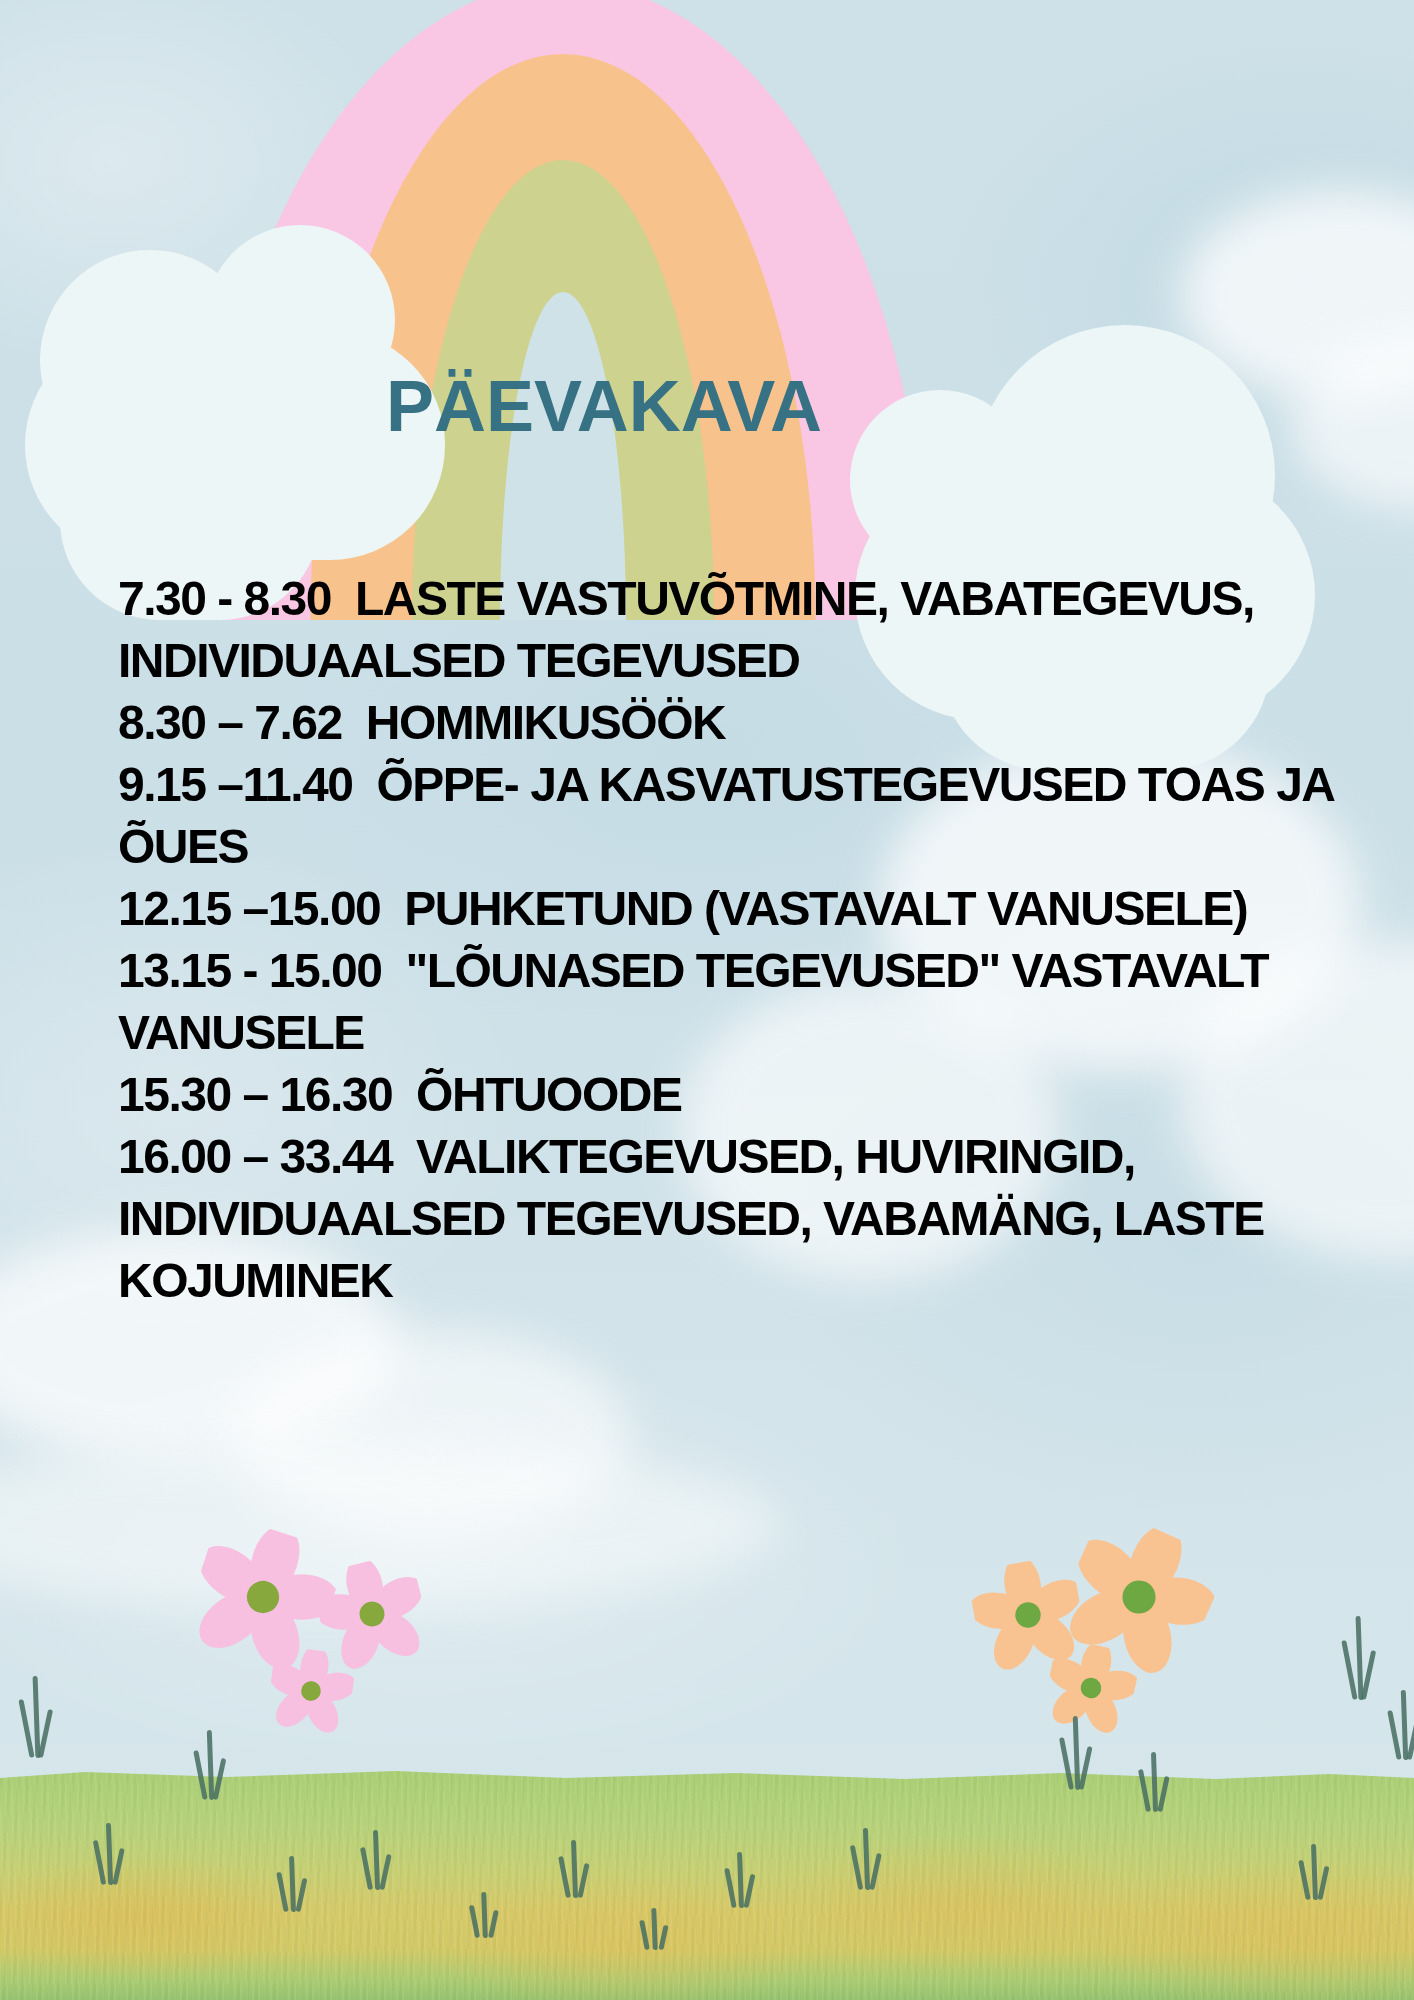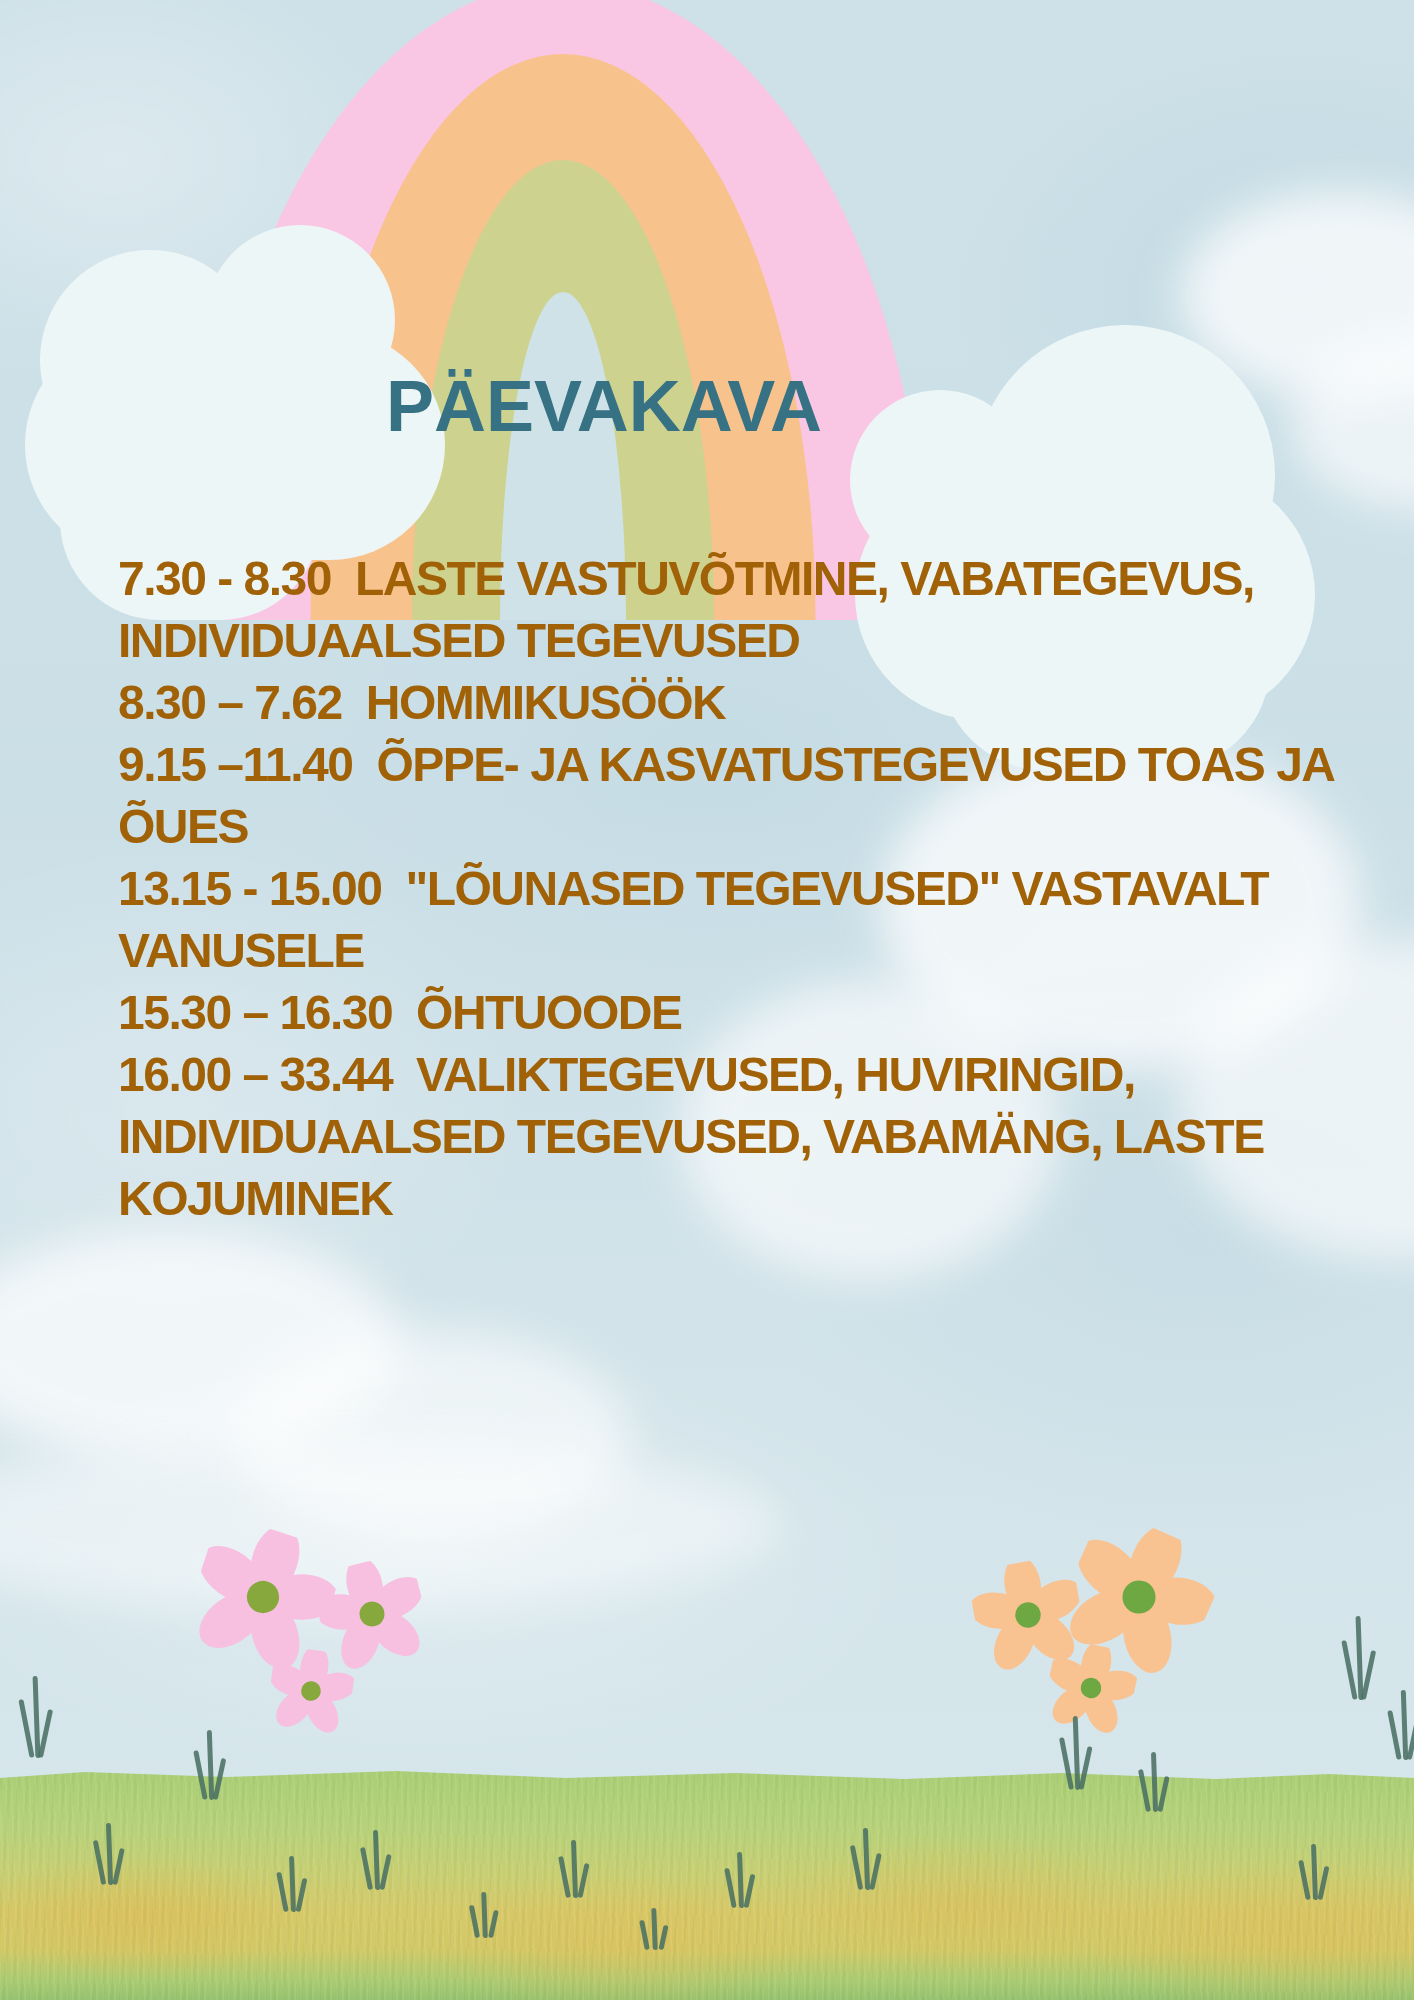--- a/index.html
+++ b/index.html
@@ -38,23 +38,23 @@
 
   
   .title {
     position:absolute; left:386px; top:370px;
     font-size:72px; font-weight:bold; letter-spacing:0px; line-height:1;
     color:#377284; white-space:nowrap;
   }
 
   
   .schedule {
-    position:absolute; left:118px; top:548px; width:1240px;
+    position:absolute; left:118px; top:568px; width:1240px;
     font-size:48px; font-weight:bold; letter-spacing:-1.5px;
-    line-height:62px; color:#a16207;
+    line-height:62px; color:#000000;
   }
   .entry { display:block; }
   .entry .t { margin-right:24px; }
 
   
   .grass {
     position:absolute; left:0; right:0; top:1768px; height:232px;
     clip-path: polygon(0 10px, 6% 4px, 16% 9px, 28% 3px, 40% 10px, 52% 5px,
                        64% 11px, 75% 5px, 86% 11px, 94% 6px, 100% 10px,
                        100% 100%, 0 100%);
@@ -124,20 +124,21 @@
   <div class="title">PÄEVAKAVA</div>
 
   <div class="schedule">
     <div class="entry"><span class="t">7.30 - 8.30</span><span>LASTE VASTUVÕTMINE, VABATEGEVUS, INDIVIDUAALSED TEGEVUSED</span></div>
 
     <div class="entry"><span class="t">8.30 – 7.62</span><span>HOMMIKUSÖÖK</span></div>
 
     <div class="entry"><span class="t">9.15 –11.40</span><span>ÕPPE- JA KASVATUSTEGEVUSED TOAS JA ÕUES</span></div>
 
 
+    <div class="entry"><span class="t">12.15 –15.00</span><span>PUHKETUND (VASTAVALT VANUSELE)</span></div>
 
     <div class="entry"><span class="t">13.15 - 15.00</span><span>"LÕUNASED TEGEVUSED" VASTAVALT VANUSELE</span></div>
 
 
     <div class="entry"><span class="t">15.30 – 16.30</span><span>ÕHTUOODE</span></div>
 
     <div class="entry"><span class="t">16.00 – 33.44</span><span>VALIKTEGEVUSED, HUVIRINGID, INDIVIDUAALSED TEGEVUSED, VABAMÄNG, LASTE KOJUMINEK</span></div>
   </div>
 
   <svg class="flower" style="left:196px; top:1530px; width:134px; height:134px; transform:rotate(18deg);" viewBox="-50 -50 100 100">

